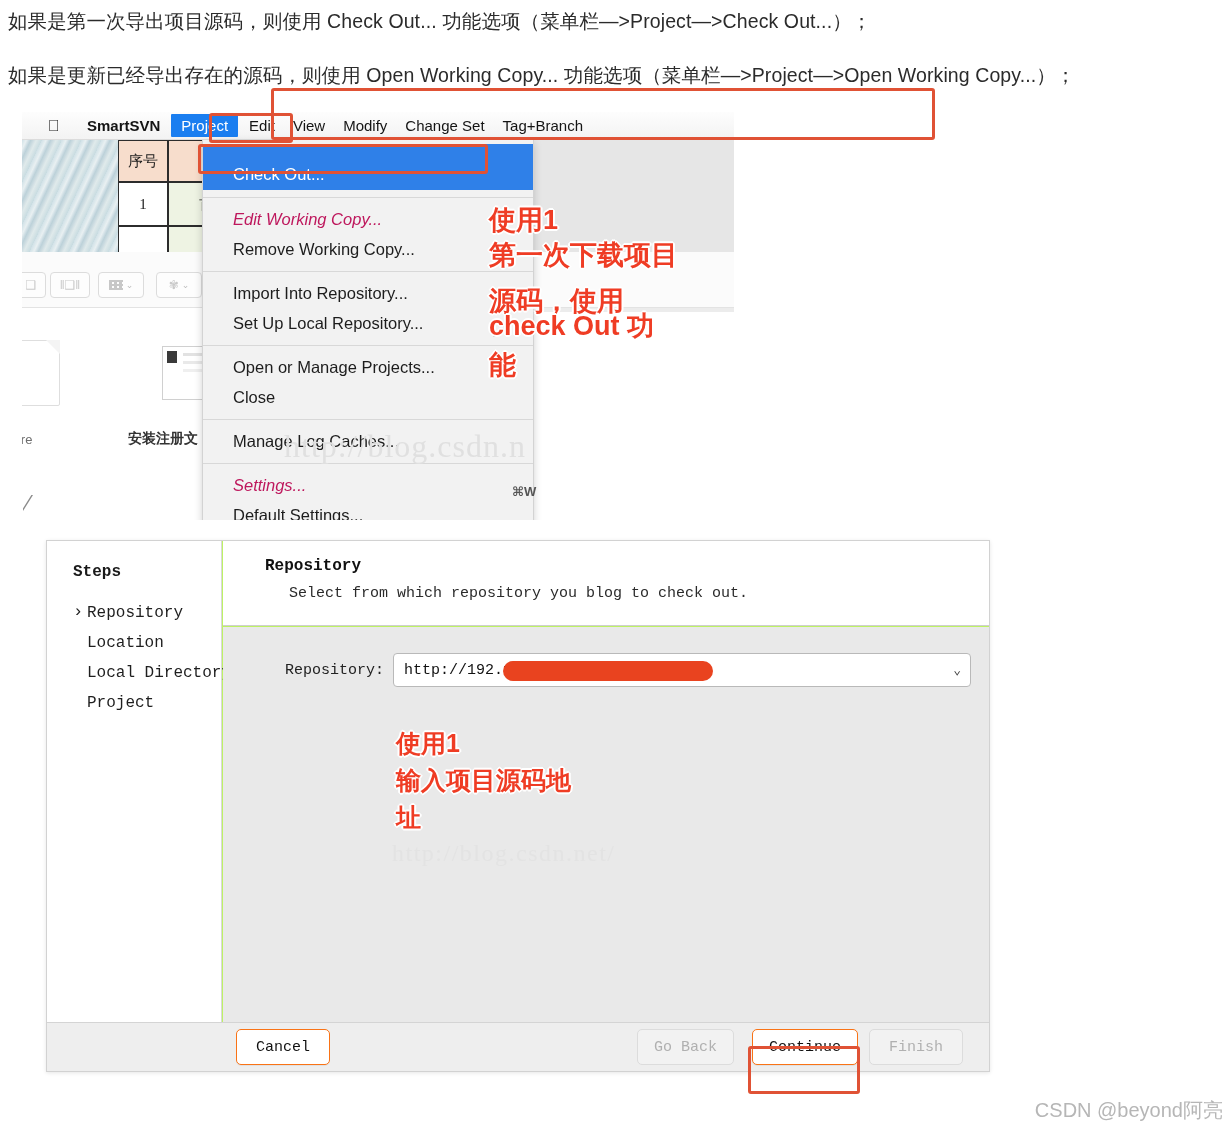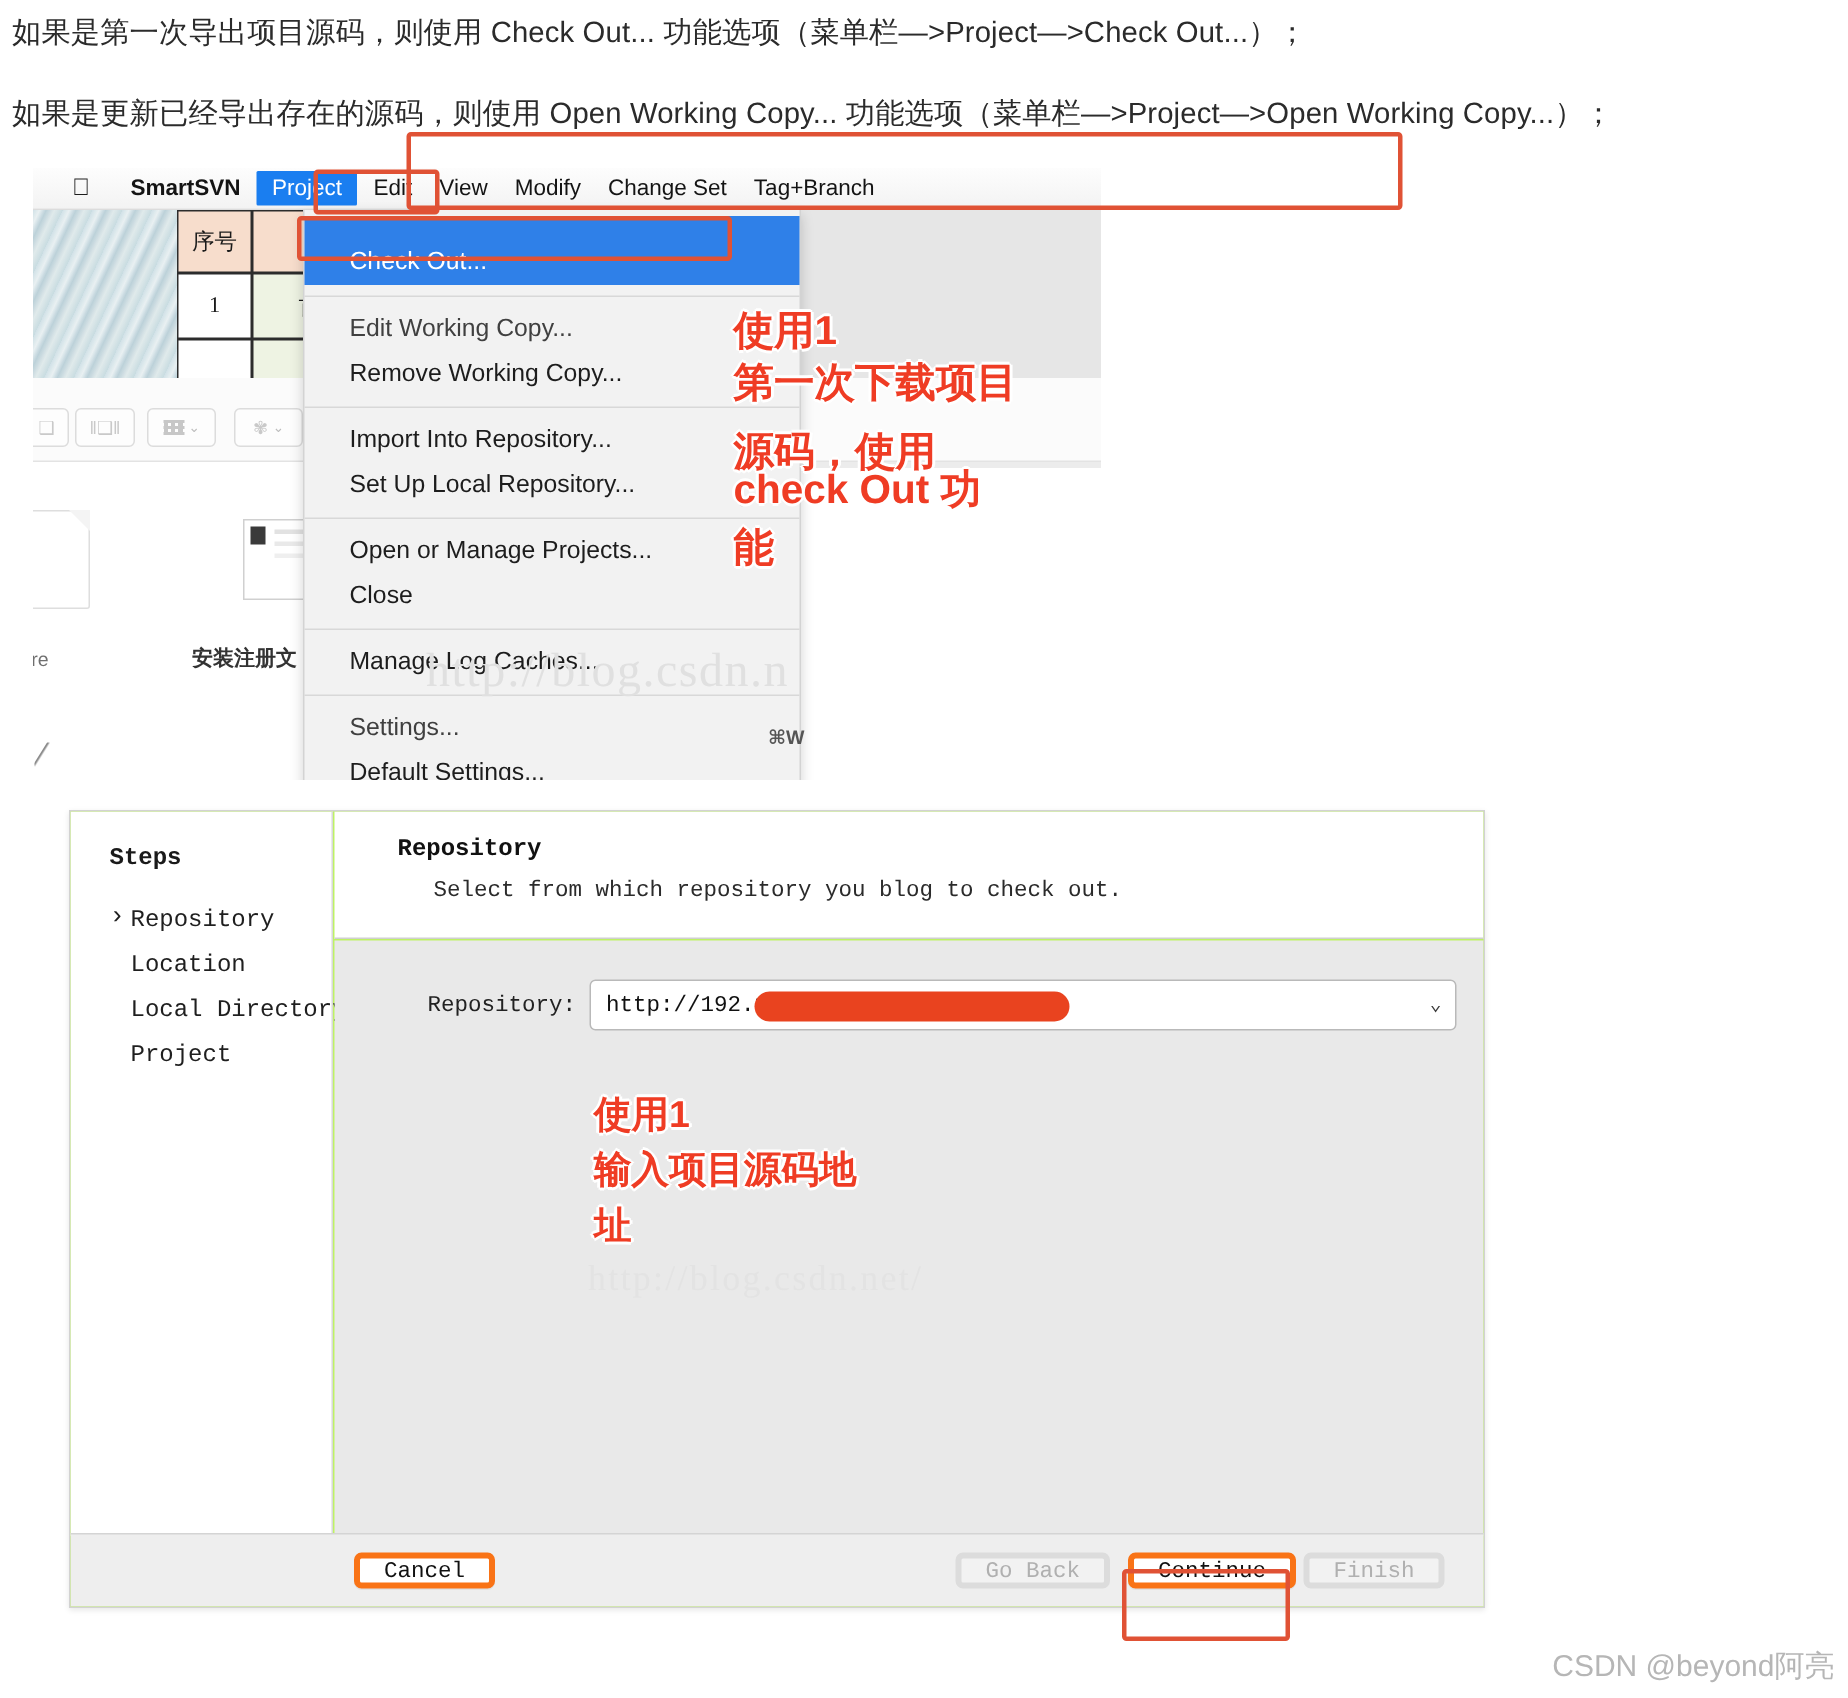--- a/index.html
+++ b/index.html
@@ -166,21 +166,21 @@
     padding: 4px 0 6px 0;
   }
   .mi {
     font-size: 16.5px; color: #1d1d1d;
     padding: 3px 10px 3px 30px; white-space: nowrap; line-height: 1.42;
   }
   .mi.selected {
     background: #2f80e8; color: #ffffff;
     margin: 0; padding-top: 19px; padding-bottom: 4px;
   }
-  .mi.disabled { color: #404040; }
+  .mi.disabled { color: #be185d; font-style: italic; }
   .mi-sep { height: 1px; background: #d8d8d8; margin: 7px 0 7px 0; }
 
   
   .redbox {
     position: absolute; border: 3px solid #e05235; border-radius: 3px;
     pointer-events: none;
   }
   #rb-project { left: 209px; top: 113px; width: 84px; height: 30px; }
   #rb-checkout { left: 198px; top: 144px; width: 290px; height: 30px; }
 
@@ -289,22 +289,22 @@
     font-family: "Liberation Serif", serif;
     font-size: 24px; color: #e3e3e3; letter-spacing: 1.5px; white-space: nowrap;
   }
 
   .dlg-footer {
     position: absolute; left: 0; bottom: 0; width: 944px; height: 49px;
     background: #eeeeee; border-top: 1px solid #d4d4d4;
     display: flex; align-items: center;
   }
   .btn {
-    height: 24px; min-width: 94px; padding: 0 16px;
-    background: #ffffff; border: 4px solid #f97316; border-radius: 5px;
+    height: 36px; min-width: 94px; padding: 0 16px;
+    background: #ffffff; border: 1px solid #f97316; border-radius: 5px;
     font-size: 15px; color: #111;
     display: flex; align-items: center; justify-content: center;
     box-shadow: 0 1px 0 rgba(0,0,0,.05);
   }
   .btn.disabled { color: #b0b0b0; background: #f2f2f2; border-color: #dcdcdc; box-shadow:none; }
   #btn-cancel { position: absolute; left: 189px; }
   #btn-goback { position: absolute; left: 590px; }
   #btn-continue { position: absolute; left: 705px; }
   #btn-finish { position: absolute; left: 822px; }
   #rb-continue { position: absolute; left: 748px; top: 1046px; width: 112px; height: 48px; }

